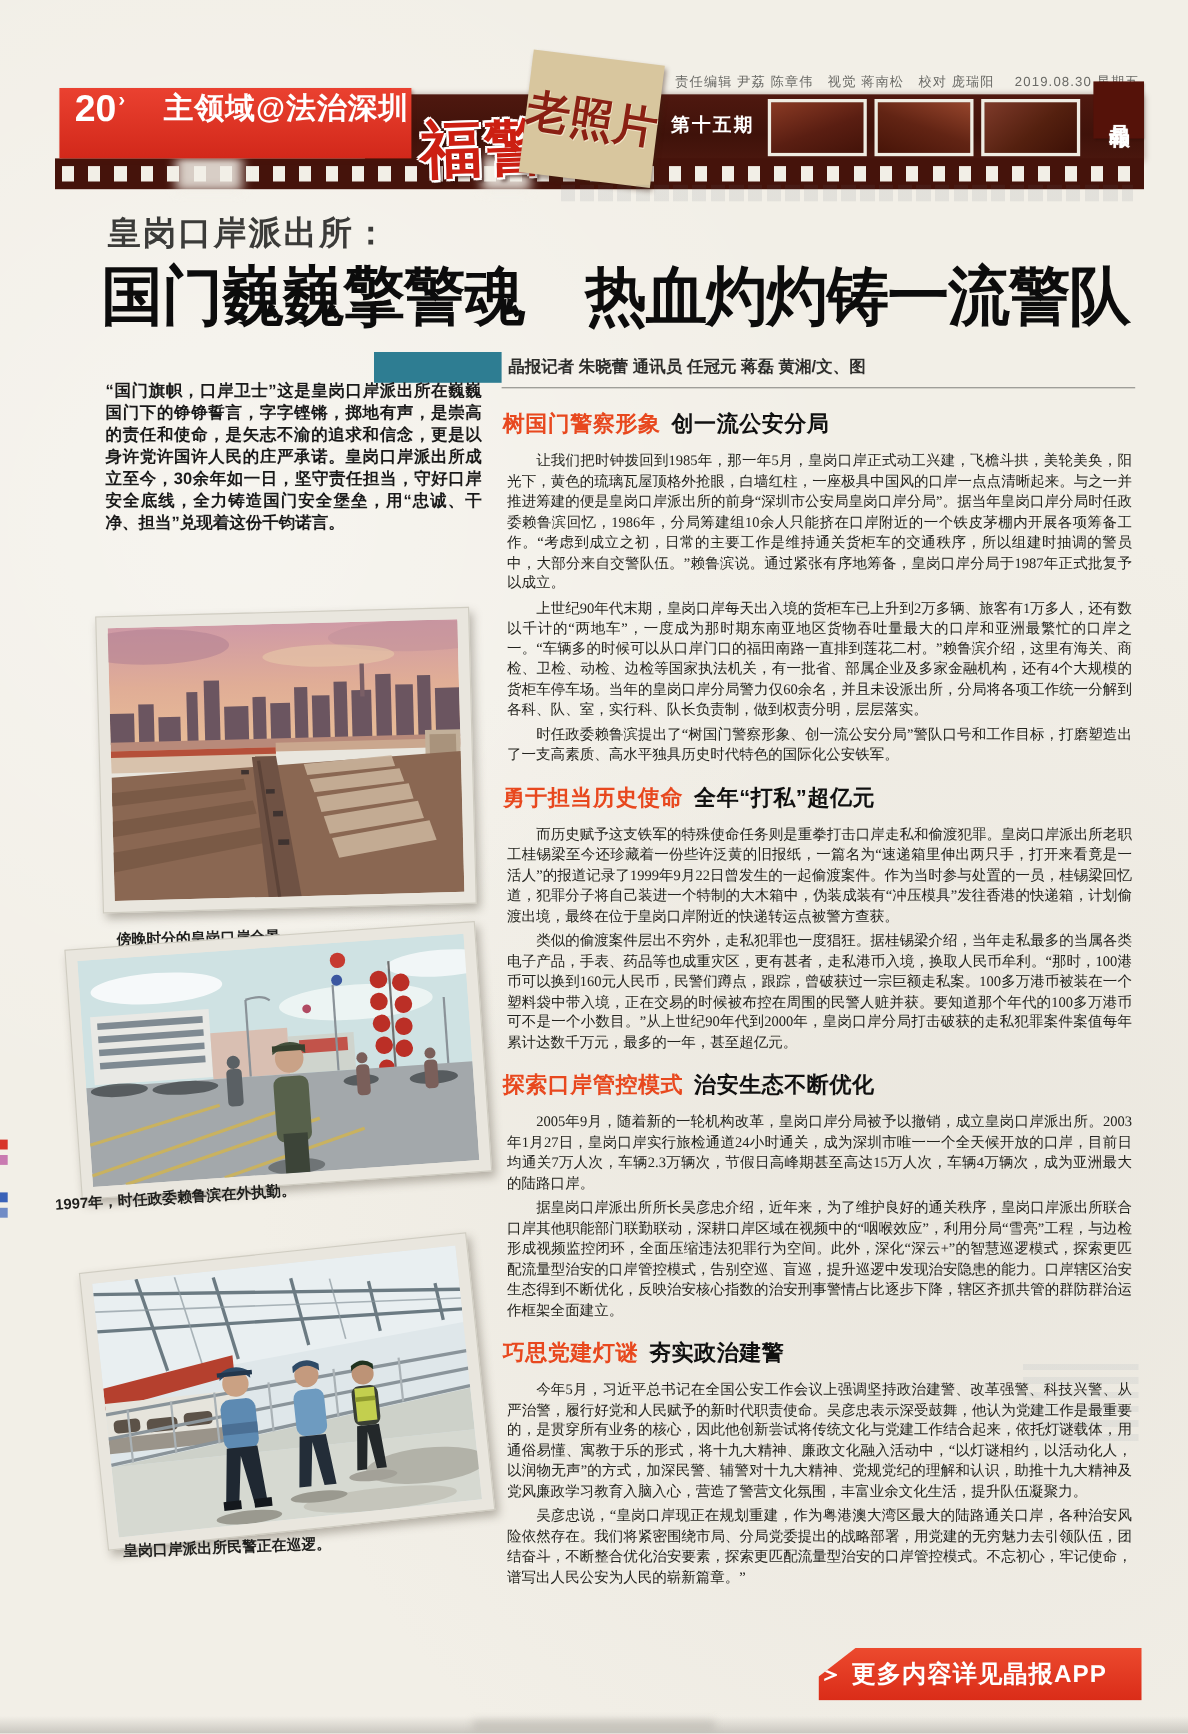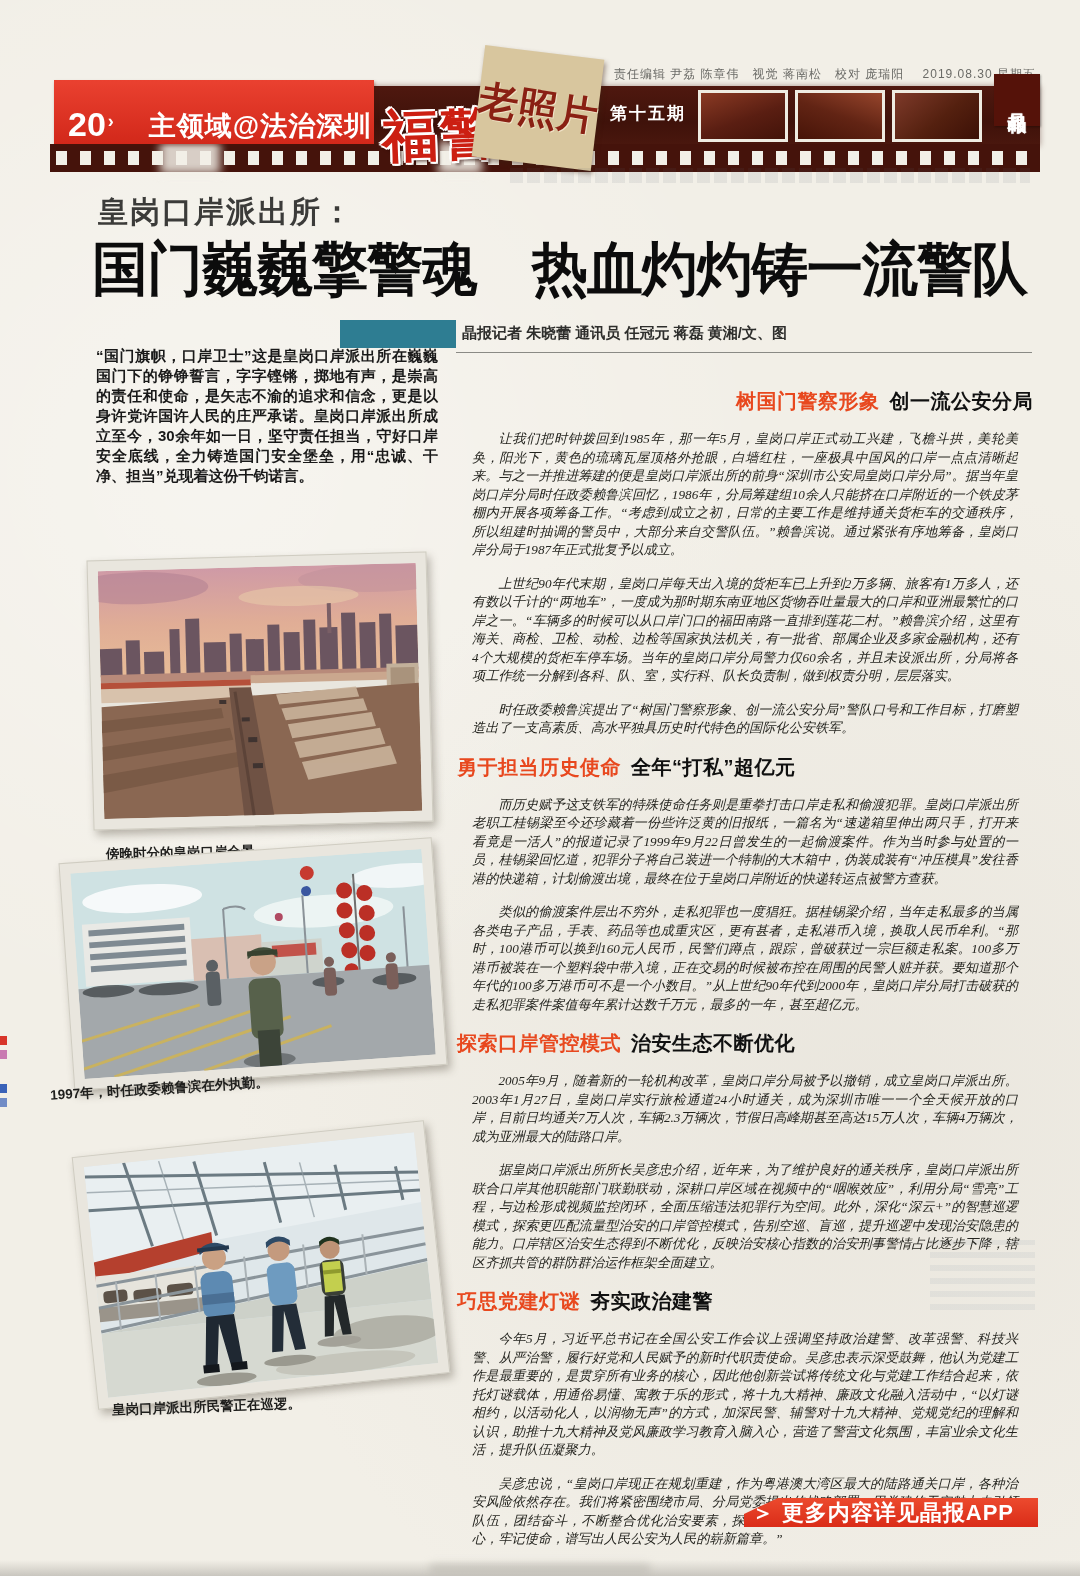--- a/index.html
+++ b/index.html
@@ -12,21 +12,21 @@
   .credits b{font-weight:400;margin-left:14px;}
   .masthead{position:absolute;left:50px;top:58px;width:990px;height:118px;}
   .film-strip{position:absolute;left:282px;top:28px;width:708px;height:60px;
       background:linear-gradient(180deg,#4f180f,#3f120a 60%,#4a170e);
       background-color:#45130b;box-shadow:0 0 6px rgba(60,15,8,.4);}
   .perf-band{position:absolute;left:0;top:86px;width:990px;height:28px;background:#45130b;}
   .perf-holes{position:absolute;left:6px;right:6px;top:7px;height:14px;
       background:repeating-linear-gradient(90deg,#f2efe7 0 11px,transparent 11px 24px);}
   .smudge{position:absolute;background:#f2efe7;filter:blur(5px);opacity:.85;}
   .red-box{position:absolute;left:4px;top:22px;width:320px;height:64px;
-      background:linear-gradient(180deg,#ea4130,#d2281a);display:flex;align-items:flex-end;
+      background:linear-gradient(180deg,#ea4130,#d2281a);display:flex;align-items:flex-start;
       padding-left:14px;box-sizing:border-box;color:#fff;box-shadow:1px 2px 3px rgba(80,20,10,.35);}
   .red-box .pn{font-size:34px;font-weight:900;}
   .red-box .pm{font-size:18px;font-weight:700;margin:0 8px 12px 2px;}
   .red-box .sl{font-size:27px;font-weight:900;letter-spacing:1px;margin-left:27px;}
   .fujing{position:absolute;left:332px;top:40px;font-size:56px;font-weight:900;color:#cc1f12;
       transform:rotate(-2deg);letter-spacing:2px;
       text-shadow:-2px 0 #fff,2px 0 #fff,0 -2px #fff,0 2px #fff,-2px -2px #fff,2px 2px #fff,4px 4px 3px rgba(40,8,4,.55);}
   .laozhaopian{position:absolute;left:428px;top:-6px;width:120px;height:112px;background:#d8c69e;
       transform:rotate(7deg);box-shadow:2px 3px 5px rgba(60,30,15,.45);
       display:flex;align-items:center;justify-content:center;}
@@ -60,29 +60,29 @@
   .pc1{left:90px;top:556px;transform:rotate(-1.5deg);}
   .pc2{left:66px;top:850px;transform:rotate(-4deg);}
   .pc3{left:84px;top:1138px;transform:rotate(-6deg);}
   .caption{position:absolute;font-size:13.5px;font-weight:800;color:#1f1f1d;}
   .cap1{left:106px;top:844px;transform:rotate(-1deg);}
   .cap2{left:50px;top:1080px;transform:rotate(-3.5deg);}
   .cap3{left:112px;top:1398px;transform:rotate(-2deg);}
   
   .col-right{position:absolute;left:457px;top:372px;width:576px;}
   .sec-head{font-size:20px;font-weight:900;color:#101010;margin:16px 0 11px;letter-spacing:.5px;}
-  .sec-head:first-child{margin-top:16px;text-align:right;}
+  .sec-head:first-child{margin-top:0;}
   .sec-head .red{color:#e8481e;margin-right:10px;}
   .body-p{font-size:13.2px;line-height:18.5px;text-align:justify;text-indent:2em;color:#24241f;
-      margin:15px;font-family:"Liberation Serif",serif;font-style:italic;}
-  
-  .app-banner{position:absolute;left:744px;top:1498px;width:294px;height:29px;
+      margin:4px;font-family:"Liberation Serif",serif;}
+  
+  .app-banner{position:absolute;left:744px;top:1498px;width:294px;height:48px;
       background:linear-gradient(180deg,#ec4a2e,#da2c18);
       clip-path:polygon(34px 0,100% 0,100% 100%,0 100%,0 55%);
-      display:flex;align-items:center;justify-content:flex-end;padding-right:24px;box-sizing:border-box;}
+      display:flex;align-items:center;justify-content:flex-start;padding-right:14px;box-sizing:border-box;}
   .app-banner span{color:#fff;font-size:22px;font-weight:900;letter-spacing:1px;}
   
   .print-marks{position:absolute;left:0;top:1036px;width:8px;height:80px;}
   .pm-dash{position:absolute;left:0;width:7px;height:9px;}
   .bottom-shadow{position:absolute;left:0;bottom:0;width:1080px;height:16px;
       background:linear-gradient(180deg,rgba(190,187,180,0),#c9c6bf);}
   .bottom-blur{position:absolute;left:430px;bottom:2px;width:220px;height:10px;background:#b9b6ae;
       filter:blur(4px);opacity:.6;}
 </style>
 </head>

